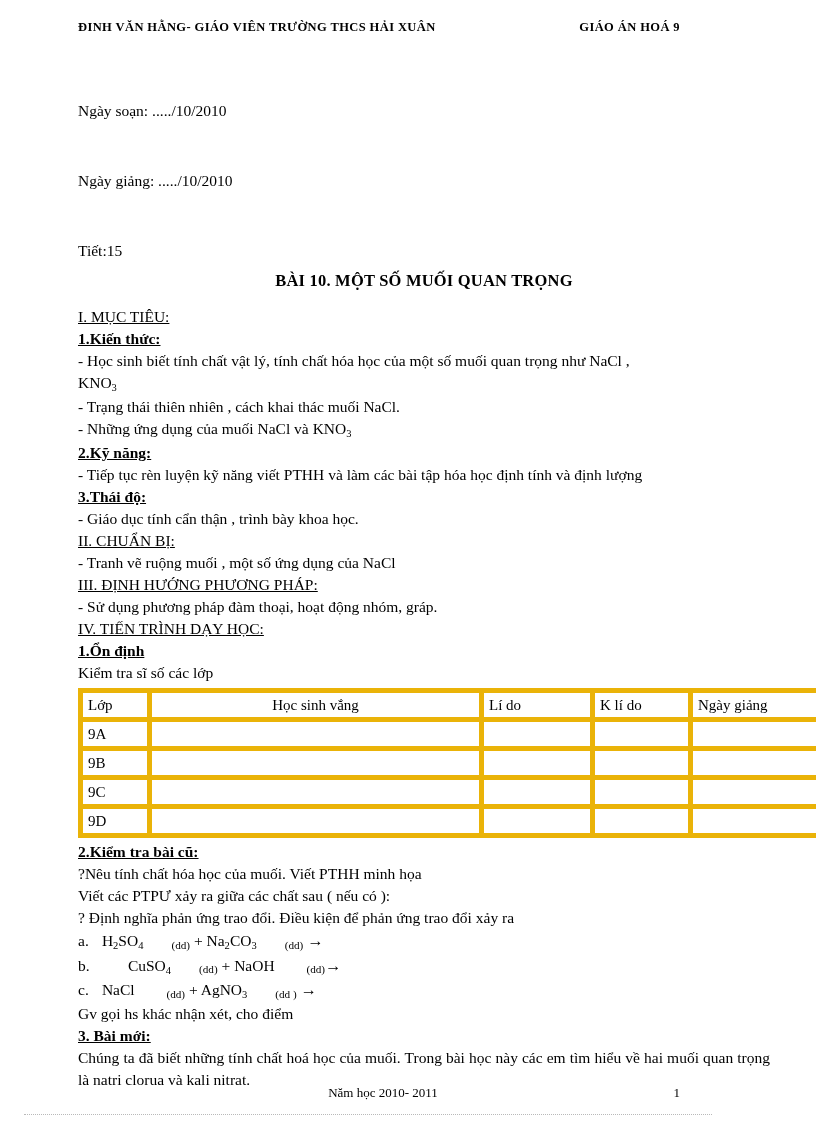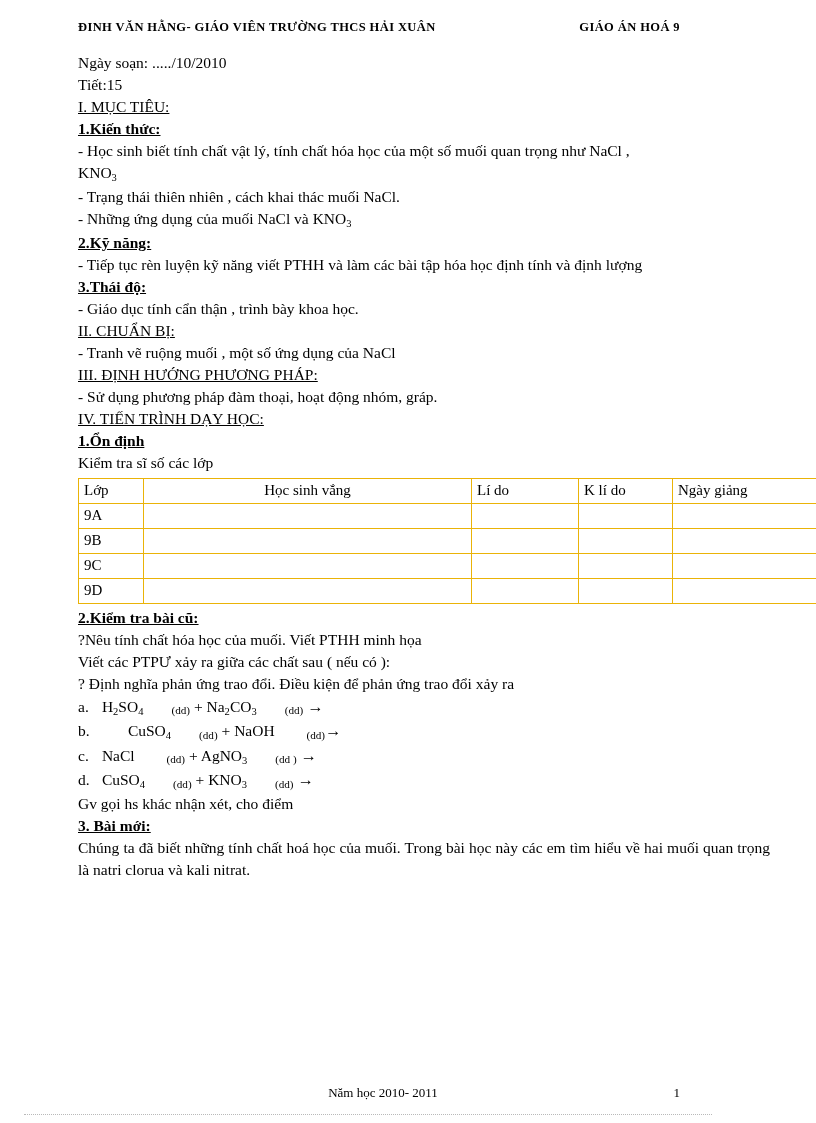--- a/index.html
+++ b/index.html
@@ -42,21 +42,21 @@
   
   .content {
     position: absolute;
     top: 52px;
     left: 78px;
     width: 692px;
     font-size: 15.5px;
     line-height: 1.42;
   }
 
-  .meta-line { white-space: nowrap; }
+  .meta-line { white-space: nowrap; margin-top: 48px; }
 
   .doc-title {
     text-align: center;
     font-weight: bold;
     font-size: 16.5px;
     margin: 7px 0 14px 0;
     letter-spacing: 0.2px;
   }
 
   .u        { text-decoration: underline; }
@@ -80,21 +80,21 @@
   .arrow { font-size: 1.05em; }
 
   
   table.roll {
     border-collapse: collapse;
     width: 690px;
     margin: 4px 0 3px 0;
     table-layout: fixed;
   }
   table.roll td, table.roll th {
-    border: 1px solid #eab308;
+    border: 5px solid #eab308;
     font-weight: normal;
     font-size: 15px;
     padding: 1px 5px;
     height: 22px;
     vertical-align: middle;
     text-align: left;
     overflow: hidden;
     white-space: nowrap;
   }
   table.roll th.center { text-align: center; }
@@ -147,22 +147,24 @@
 <div class="page">
 
   <div class="doc-header">
     <div class="left">ĐINH VĂN HẰNG- GIÁO VIÊN TRƯỜNG THCS HẢI XUÂN</div>
     <div class="right">GIÁO ÁN HOÁ 9</div>
   </div>
 
   <div class="content">
 
     <div class="meta-line">Ngày soạn: ...../10/2010</div>
+    <div class="meta-line">Ngày giảng: ...../10/2010</div>
     <div class="meta-line">Tiết:15</div>
 
+    <div class="doc-title">BÀI 10. MỘT SỐ MUỐI QUAN TRỌNG</div>
 
     <div class="para u">I. MỤC TIÊU:</div>
     <div class="para bu">1.Kiến thức:</div>
     <div class="para"><span>- Học sinh biết tính chất vật lý, tính chất hóa học  của một số muối quan trọng như NaCl ,</span></div>
     <div class="para nowrapish"><span>KNO</span><sub>3</sub></div>
     <div class="para nowrapish">- Trạng thái thiên nhiên , cách khai thác muối NaCl.</div>
     <div class="para nowrapish"><span>- Những ứng dụng của muối NaCl và KNO</span><sub>3</sub></div>
 
     <div class="para bu">2.Kỹ năng:</div>
     <div class="para">- Tiếp tục rèn luyện kỹ năng viết PTHH và  làm các bài tập hóa học định tính và định lượng</div>
@@ -232,24 +234,20 @@
       H<sub>2</sub>SO<sub>4</sub><span class="sm">(dd)</span> + Na<sub>2</sub>CO<sub>3</sub><span class="sm">(dd)</span> <span class="arrow">→</span>
     </div>
     <div class="eq">
       <span class="lbl">b.</span><span class="ind"></span>
       CuSO<sub>4</sub><span class="sm">(dd)</span> + NaOH <span class="sm">(dd)</span><span class="arrow">→</span>
     </div>
     <div class="eq">
       <span class="lbl">c.</span>
       NaCl <span class="sm">(dd)</span> + AgNO<sub>3</sub><span class="sm">(dd )</span> <span class="arrow">→</span>
     </div>
-    <div class="eq">
-      <span class="lbl">d.</span>
-      CuSO<sub>4</sub><span class="sm">(dd)</span> + KNO<sub>3</sub><span class="sm">(dd)</span>  <span class="arrow">→</span>
-    </div>
 
     <div class="para nowrapish">Gv gọi hs khác nhận xét, cho điểm</div>
     <div class="para bu">3. Bài mới:</div>
     <div class="para">Chúng ta đã biết những tính chất hoá học của muối. Trong bài học này các em tìm hiểu về hai muối quan trọng là natri clorua và kali nitrat.</div>
 
   </div>
 
   <div class="doc-footer">
     <div class="center">Năm học 2010- 2011</div>
     <div class="pageno">1</div>

